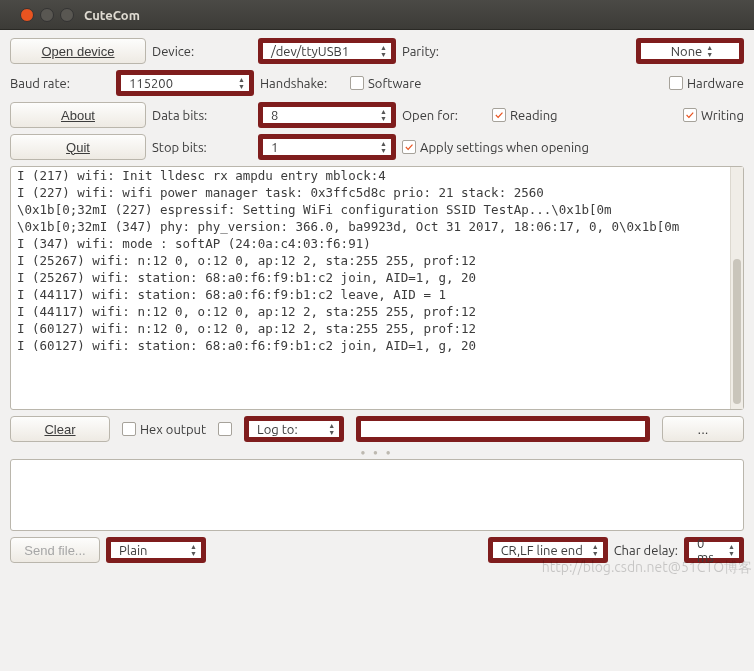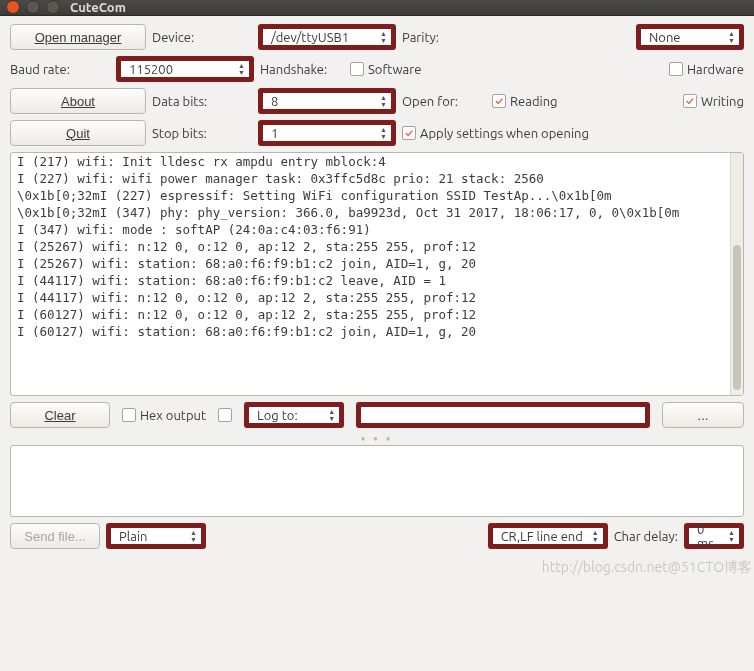--- a/index.html
+++ b/index.html
@@ -7,23 +7,24 @@
   font-family: "Ubuntu", "Liberation Sans", sans-serif;
   font-size: 13px;
   background: #f2f1f0;
   color: #3c3c3c;
   width: 754px;
   height: 671px;
   overflow: hidden;
 }
 .titlebar {
   background: linear-gradient(#4b4a46, #3c3b37);
-  height: 16px;
-  display: flex;
-  padding: 0 6px;
+  height: 30px;
+  display: flex;
+  align-items: center;
+  padding: 0 20px;
   gap: 6px;
   color: #dfdbd2;
   font-weight: bold;
   border-bottom: 1px solid #2a2925;
 }
 .tb-btn {
   width: 14px; height: 14px;
   border-radius: 50%;
   background: #595752;
   border: 1px solid #333;
@@ -65,21 +66,21 @@
   height: 26px;
   padding: 0 4px 0 8px;
   justify-content: space-between;
 }
 .combo .arrow {
   display: flex; flex-direction: column;
   font-size: 7px; line-height: 7px; color: #555;
   padding-left: 4px;
 }
 .combo.dev { width: 138px; }
-.combo.par { width: 108px; }
+.combo.par { width: 108px; justify-content: center; }
 .combo.num { width: 138px; }
 .check {
   display: inline-flex; align-items: center; gap: 4px;
 }
 .check .box {
   width: 14px; height: 14px;
   border: 1px solid #a6a29a;
   border-radius: 2px;
   background: #fff;
   display: inline-flex; align-items: center; justify-content: center;
@@ -156,21 +157,21 @@
 <div class="titlebar">
   <span class="tb-btn close"></span>
   <span class="tb-btn"></span>
   <span class="tb-btn"></span>
   <span style="margin-left:4px">CuteCom</span>
 </div>
 
 <div class="window">
 
   <div class="row">
-    <button class="btn mainbtn"><span class="u">Open manager</span></button>
+    <button class="btn mainbtn"><span class="u">Open device</span></button>
     <span class="lbl">Device:</span>
     <div class="combo dev">
       <span>/dev/ttyUSB1</span>
       <span class="arrow">▲<br>▼</span>
     </div>
     <span class="lbl2">Parity:</span>
     <span style="flex:1"></span>
     <div class="combo par">
       <span>None</span>
       <span class="arrow">▲<br>▼</span>

